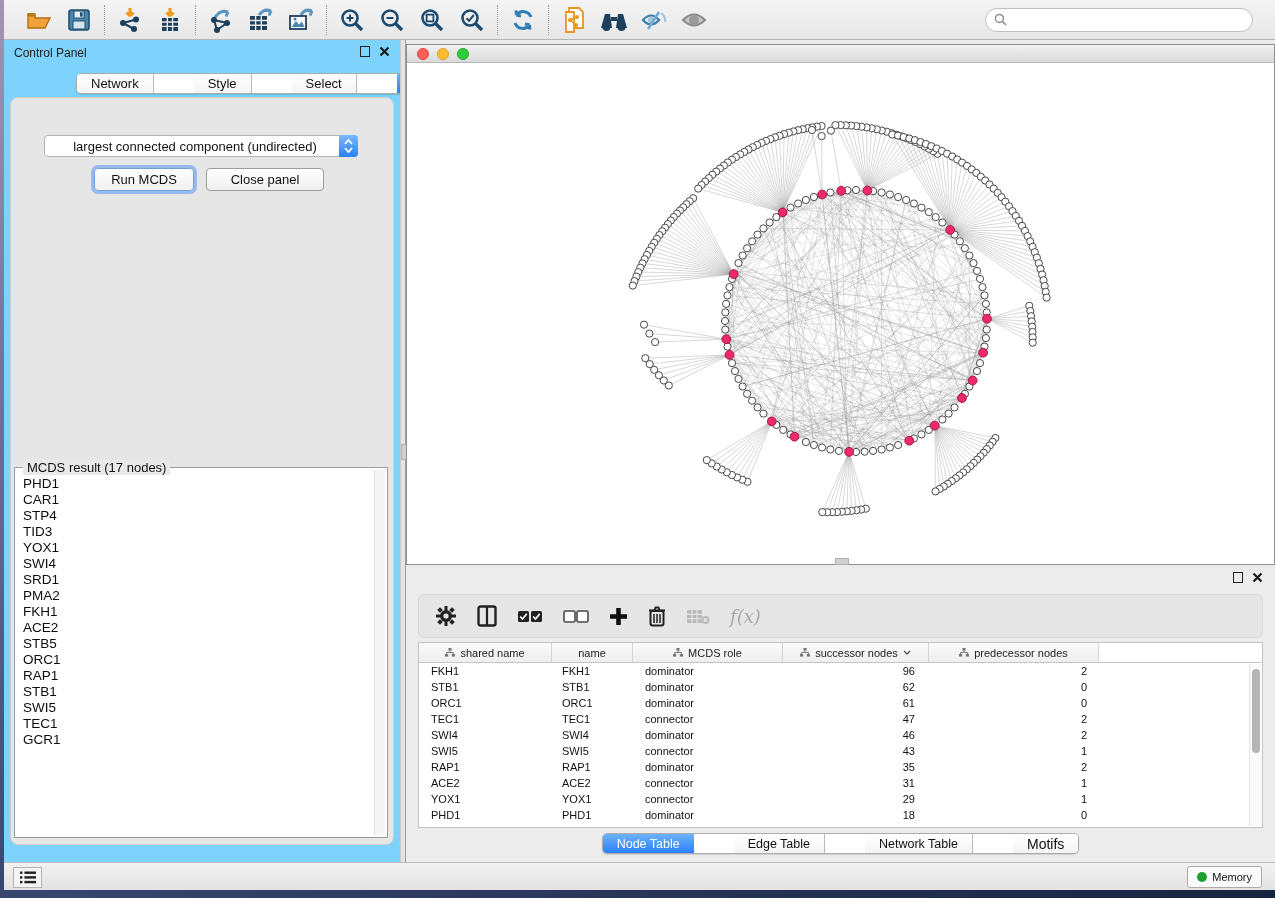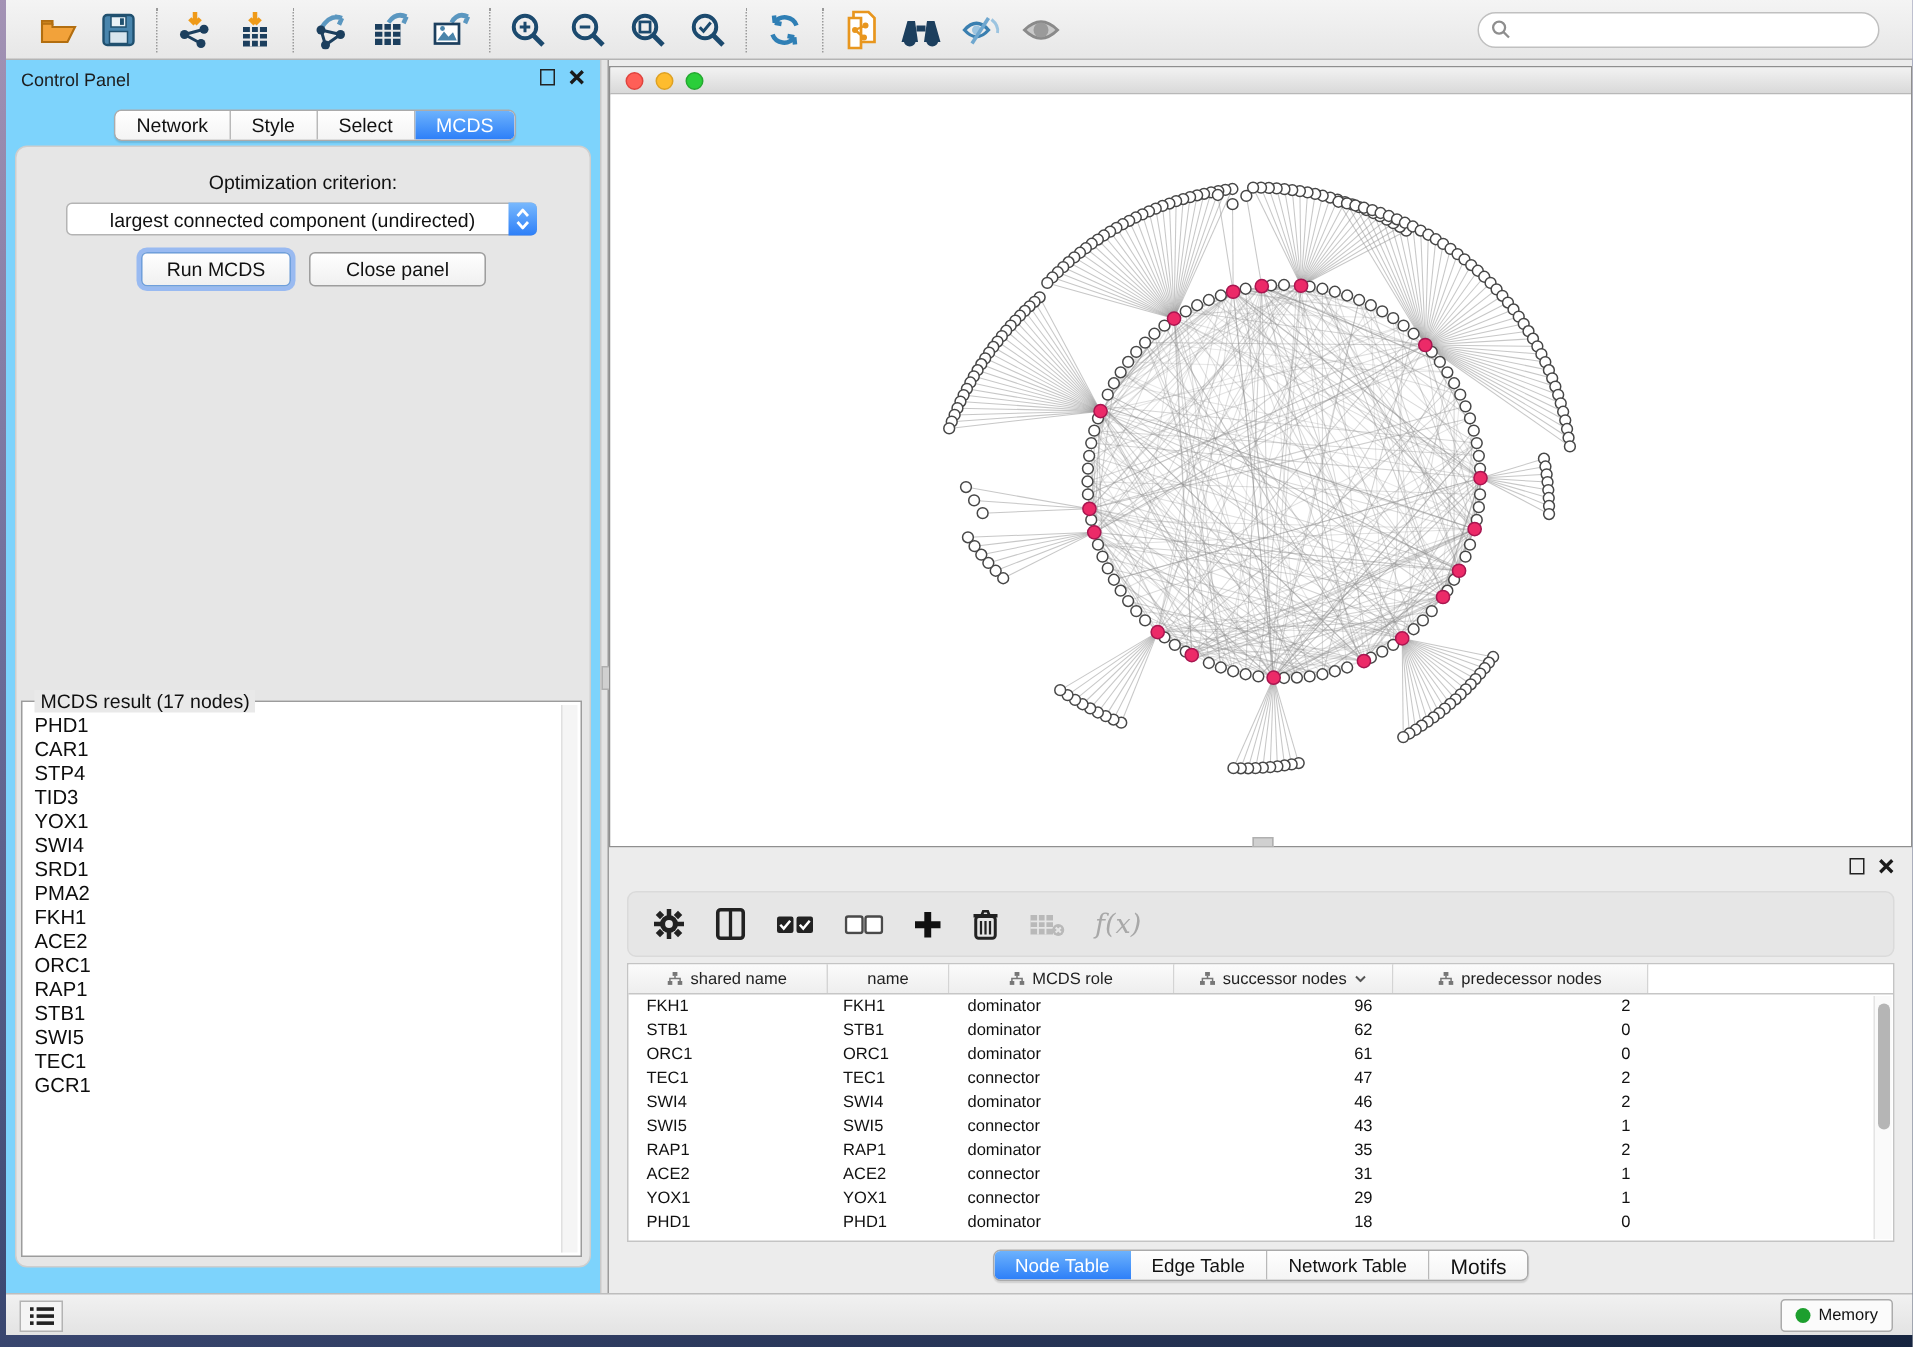--- a/index.html
+++ b/index.html
@@ -25,21 +25,21 @@
   .search-box input { border:none; outline:none; flex:1; font-size:12px; background:transparent;
     font-family:"Liberation Sans",sans-serif; }
 
   
   .control-panel { position:absolute; left:4px; top:40px; width:396px; height:822px; background:#7dd3fc; }
   .cp-header { position:absolute; left:0; top:0; width:100%; height:26px; display:flex; align-items:center; }
   .cp-title { font-size:12px; margin-left:10px; color:#1c1c1c; }
   .panel-winbtns { position:absolute; right:10px; top:6px; display:flex; gap:9px; align-items:center; }
   .float-box { width:10px; height:11px; border:1.5px solid #222; background:transparent; }
   .seg-tabs { position:absolute; display:flex; height:21px; border:1px solid #ababab; border-radius:5px;
-    overflow:hidden; background:#fff; box-shadow:0 1px 1px rgba(0,0,0,.12); }
+    overflow:hidden; background:#fff; box-shadow:0 1px 1px rgba(0,0,0,.12);gap:40px; }
   .seg { display:flex; align-items:center; justify-content:center; font-size:13px; color:#111;
     border-right:1px solid #b9b9b9; background:linear-gradient(#ffffff,#f4f4f4); padding:0 14px; }
   .seg:last-child { border-right:none; }
   .seg.active { background:linear-gradient(#6cb2fd,#2d7ff8); color:#fff; border-right:none; }
   .cp-panel { position:absolute; left:6px; top:57px; width:384px; height:748px; background:#e6e6e6;
     border:1px solid #cecece; border-radius:8px; }
   .opt-label { position:absolute; left:0; top:74px; width:100%; text-align:center; font-size:13px; color:#111; }
   .combo { position:absolute; left:40px; top:95px; width:314px; height:22px; background:#fff;
     border:1px solid #b4b4b4; border-radius:4px; display:flex; align-items:center; }
   .combo-text { flex:1; text-align:center; font-size:13px; color:#111; padding-left:6px; white-space:nowrap; }
@@ -279,21 +279,20 @@
     </svg>
   </div>
   <div class="seg-tabs" style="left:72px; top:33px;">
     <div class="seg">Network</div>
     <div class="seg">Style</div>
     <div class="seg">Select</div>
     <div class="seg active">MCDS</div>
   </div>
   <div class="cp-panel"></div>
 
-  <div class="opt-label">Optimization criterion:</div>
 
   <div class="combo">
     <div class="combo-text">largest connected component (undirected)</div>
     <div class="combo-step">
       <svg width="9" height="6" viewBox="0 0 9 6">
           <path d="M1 5 L4.5 1 L8 5" fill="none" stroke="#fff" stroke-width="1.8"></path>
         </svg>
       <svg width="9" height="6" viewBox="0 0 9 6">
           <path d="M1 1 L4.5 5 L8 1" fill="none" stroke="#fff" stroke-width="1.8"></path>
         </svg>
@@ -309,20 +308,21 @@
       <div>PHD1</div>
       <div>CAR1</div>
       <div>STP4</div>
       <div>TID3</div>
       <div>YOX1</div>
       <div>SWI4</div>
       <div>SRD1</div>
       <div>PMA2</div>
       <div>FKH1</div>
       <div>ACE2</div>
+      <div>STB5</div>
       <div>ORC1</div>
       <div>RAP1</div>
       <div>STB1</div>
       <div>SWI5</div>
       <div>TEC1</div>
       <div>GCR1</div>
     </div>
     <div class="mcds-scroll"></div>
   </div>
 </div>

